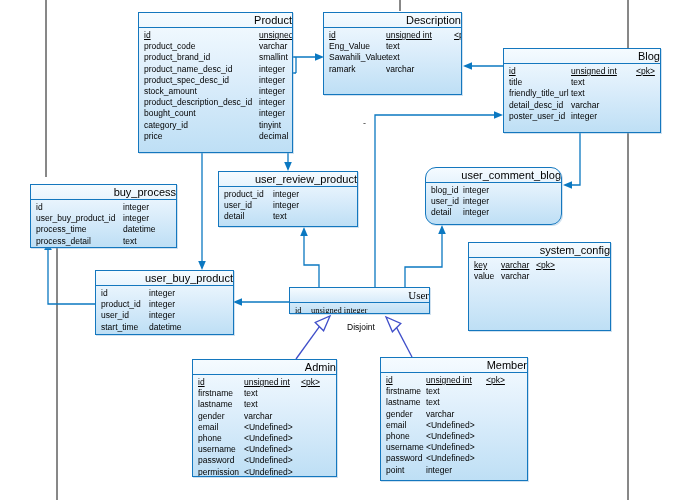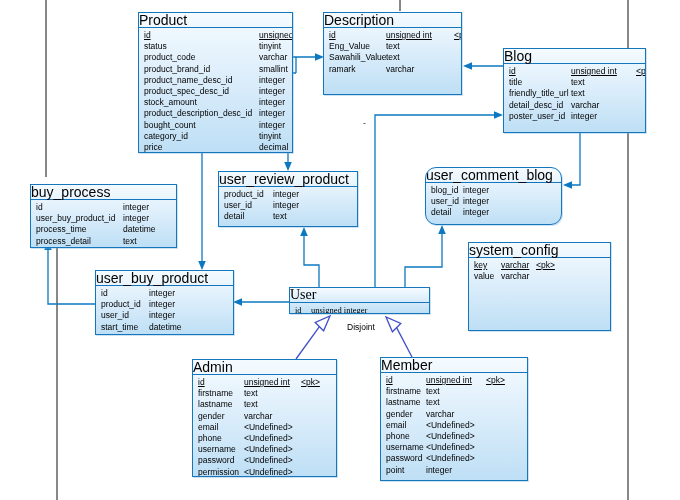--- a/index.html
+++ b/index.html
@@ -4,21 +4,21 @@
 <style>
   html,body{margin:0;padding:0;background:#fff;}
   #canvas{position:relative;width:680px;height:500px;background:#fff;overflow:hidden;
           font-family:"Liberation Sans",sans-serif;}
   #wires{position:absolute;left:0;top:0;z-index:1;}
   .entity{position:absolute;z-index:2;box-sizing:border-box;
           border:1.3px solid #1477be;
           background:linear-gradient(180deg,#f5fbff 0%,#ddeefb 45%,#bedff5 100%);
           color:#000;font-size:8.5px;overflow:hidden;
           box-shadow:1px 1px 0 rgba(120,170,210,.35);}
-  .entity .ttl{height:14px;line-height:14px;text-align:left;font-size:14px;
+  .entity .ttl{height:14px;line-height:14px;text-align:right;font-size:11px;
           border-bottom:1.3px solid #1477be;}
   .entity .rows{padding:2px 0 0 5px;}
   .row{height:11.2px;line-height:11.2px;white-space:nowrap;position:relative;}
   .fname{display:inline-block;width:var(--nc);}
   .fpk{position:absolute;left:var(--pc);top:0;}
   .pkrow .fname,.pkrow .ftype,.pkrow .fpk{text-decoration:underline;}
   .floatlbl{position:absolute;z-index:3;color:#000;}
 </style>
 </head>
 <body>
@@ -93,42 +93,41 @@
     </g>
   </svg>
 
   <div class="floatlbl" style="left:347px;top:322px;font-size:8.5px;">Disjoint</div>
   <div class="floatlbl" style="left:363px;top:118px;font-size:9px;color:#333;">-</div>
 
 <div class="entity" style="left: 138px; top: 12px; width: 155px; height: 141px; --nc: 115px; --pc: 0px;">
       <div class="ttl">Product</div>
       <div class="rows">
         <div class="row pkrow"><span class="fname">id</span><span class="ftype">unsigned</span></div>
-        <div class="row"><span class="fname">status</span><span class="ftype">tinyint</span></div>
         <div class="row"><span class="fname">product_code</span><span class="ftype">varchar</span></div>
         <div class="row"><span class="fname">product_brand_id</span><span class="ftype">smallint</span></div>
         <div class="row"><span class="fname">product_name_desc_id</span><span class="ftype">integer</span></div>
         <div class="row"><span class="fname">product_spec_desc_id</span><span class="ftype">integer</span></div>
         <div class="row"><span class="fname">stock_amount</span><span class="ftype">integer</span></div>
         <div class="row"><span class="fname">product_description_desc_id</span><span class="ftype">integer</span></div>
         <div class="row"><span class="fname">bought_count</span><span class="ftype">integer</span></div>
         <div class="row"><span class="fname">category_id</span><span class="ftype">tinyint</span></div>
         <div class="row"><span class="fname">price</span><span class="ftype">decimal</span></div>
       </div>
     </div>
     <div class="entity" style="left: 323px; top: 12px; width: 139px; height: 83px; --nc: 57px; --pc: 125px;">
       <div class="ttl">Description</div>
       <div class="rows">
         <div class="row pkrow"><span class="fname">id</span><span class="ftype">unsigned int</span><span class="fpk">&lt;pk&gt;</span></div>
         <div class="row"><span class="fname">Eng_Value</span><span class="ftype">text</span></div>
         <div class="row"><span class="fname">Sawahili_Value</span><span class="ftype">text</span></div>
         <div class="row"><span class="fname">ramark</span><span class="ftype">varchar</span></div>
       </div>
     </div>
-    <div class="entity" style="left: 503px; top: 48px; width: 143px; height: 85px; --nc: 62px; --pc: 127px;">
+    <div class="entity" style="left: 503px; top: 48px; width: 158px; height: 85px; --nc: 62px; --pc: 127px;">
       <div class="ttl">Blog</div>
       <div class="rows">
         <div class="row pkrow"><span class="fname">id</span><span class="ftype">unsigned int</span><span class="fpk">&lt;pk&gt;</span></div>
         <div class="row"><span class="fname">title</span><span class="ftype">text</span></div>
         <div class="row"><span class="fname">friendly_title_url</span><span class="ftype">text</span></div>
         <div class="row"><span class="fname">detail_desc_id</span><span class="ftype">varchar</span></div>
         <div class="row"><span class="fname">poster_user_id</span><span class="ftype">integer</span></div>
       </div>
     </div>
     <div class="entity" style="left: 30px; top: 164px; width: 147px; height: 64px; margin-top: 20px; --nc: 87px; --pc: 0px;">

